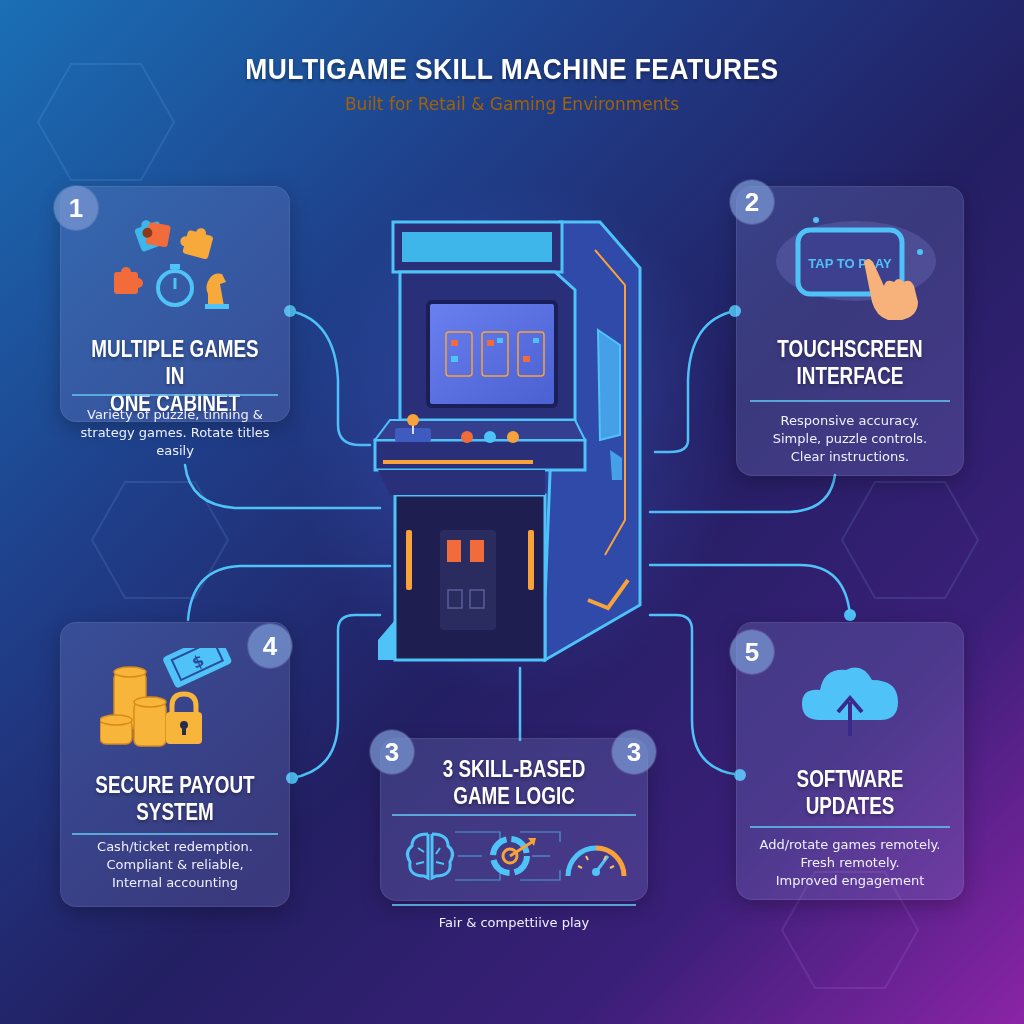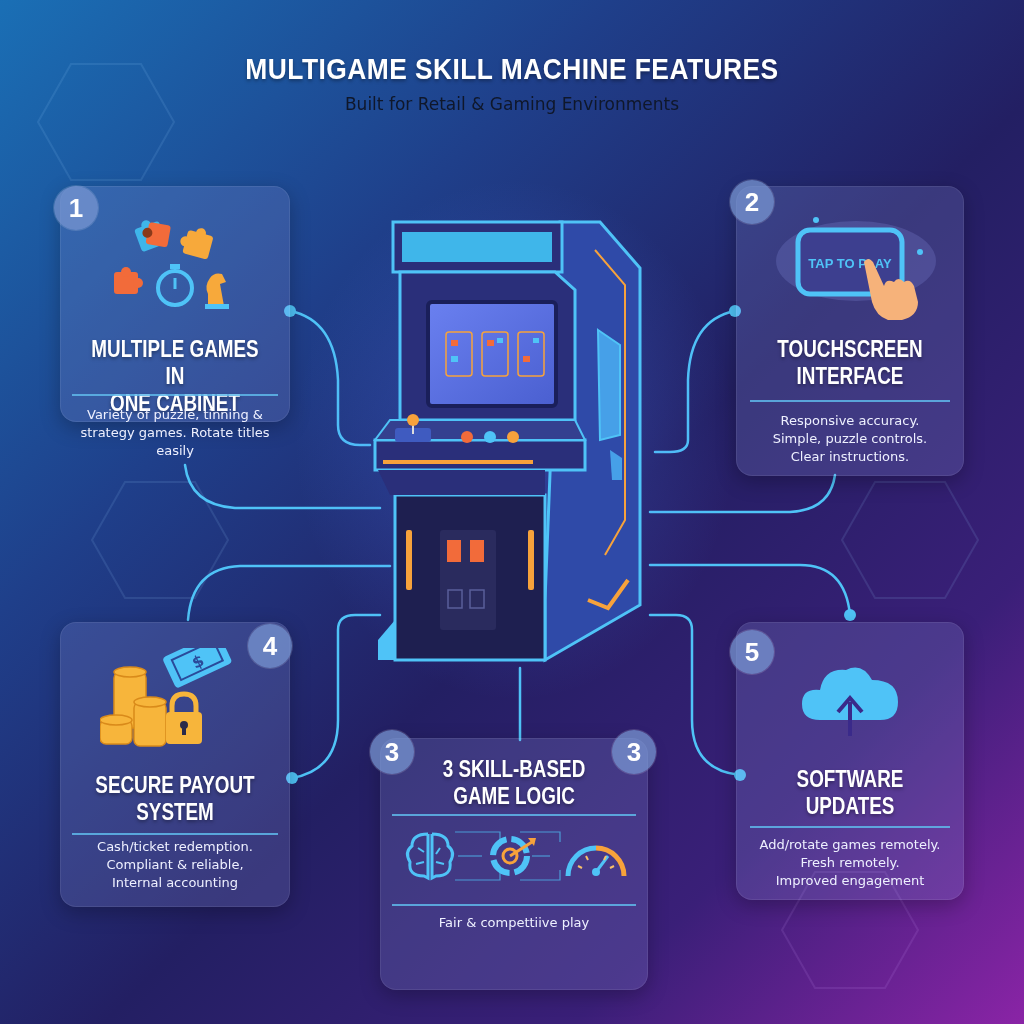--- a/index.html
+++ b/index.html
@@ -11,21 +11,21 @@
   }
   .hex { position:absolute; width:140px; height:120px; opacity:.12; }
   .title {
     position:absolute; left:0; width:1024px; top:52px; text-align:center;
     font-family:"Liberation Sans", sans-serif; font-weight:bold; font-size:30px;
     letter-spacing:0.5px; transform:scaleX(0.88); transform-origin:center;
     text-shadow:0 2px 4px rgba(0,0,0,.35);
   }
   .subtitle {
     position:absolute; left:0; width:1024px; top:94px; text-align:center;
-    font-family:"DejaVu Sans", sans-serif; font-size:17px; color:#0f172a;
+    font-family:"DejaVu Sans", sans-serif; font-size:17px; color:#a16207;
   }
   .panel {
     position:absolute; border-radius:16px;
     background: rgba(140,150,220,0.22);
     box-shadow: inset 0 0 0 1px rgba(255,255,255,0.08), 0 6px 20px rgba(0,0,0,.25);
   }
   .badge {
     position:absolute; width:44px; height:44px; border-radius:50%;
     background: rgba(120,150,210,0.75);
     box-shadow: 0 0 0 1px rgba(255,255,255,.15);
@@ -198,21 +198,21 @@
   </div>
   <div class="rule" style="left:12px;right:12px;top:211px"></div>
   <div class="pdesc" style="top:216px">
     <div>Cash/ticket redemption.</div>
     <div>Compliant &amp; reliable,</div>
     <div>Internal accounting</div>
   </div>
 </div>
 <div class="badge" style="left:248px;top:624px">4</div>
 
-<div class="panel" style="left:380px;top:738px;width:268px;height:252px;">
+<div class="panel" style="left:380px;top:738px;width:268px;height:163px;">
   <div class="ptitle" style="top:18px">
     <div>3 SKILL-BASED</div>
     <div>GAME LOGIC</div>
   </div>
   <div class="rule" style="left:12px;right:12px;top:76px"></div>
   <svg style="position:absolute;left:20px;top:84px" width="230" height="70" viewBox="0 0 230 70">
     <g fill="none" stroke="#4fc3f7" stroke-width="1.2" opacity=".7">
       <path d="M55 10 L100 10 L100 20"></path>
         <path d="M55 58 L100 58 L100 48"></path>
       <path d="M120 10 L160 10 L160 20"></path>

